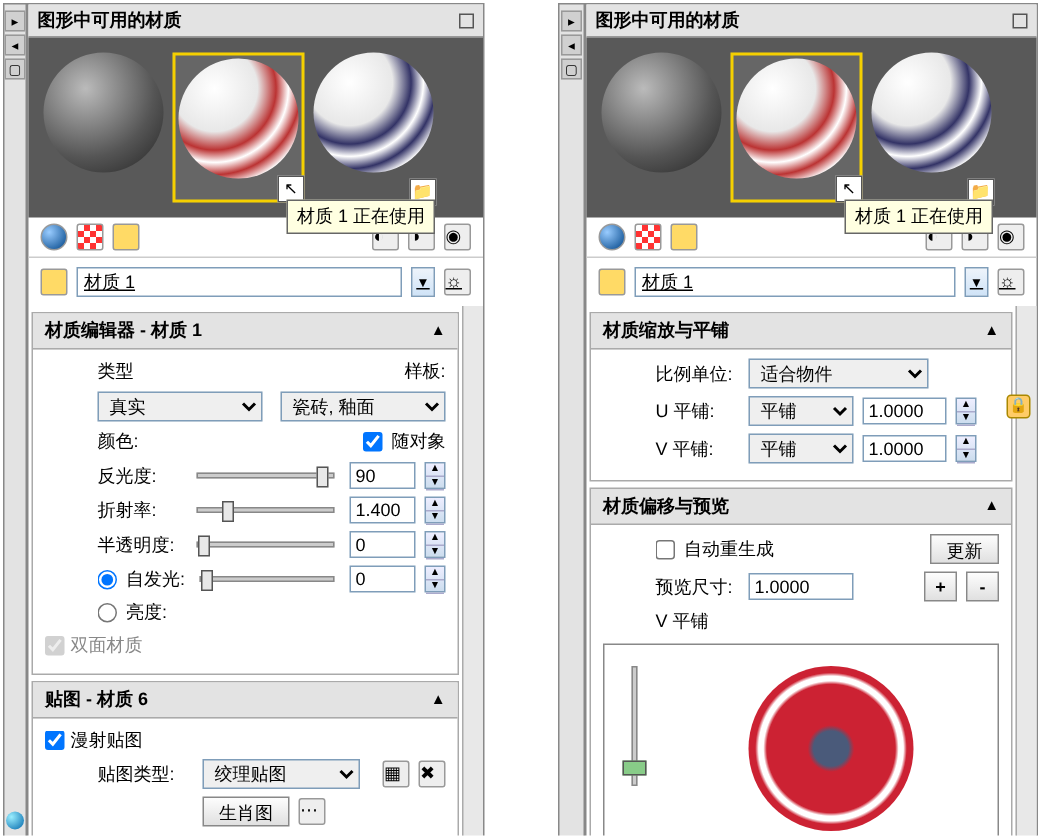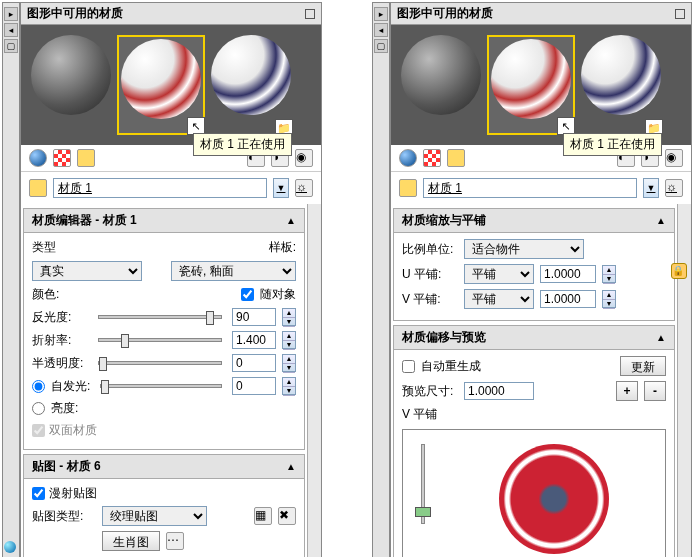--- a/index.html
+++ b/index.html
@@ -26,21 +26,21 @@
 .icon-btn.check-i { background: repeating-conic-gradient(#f33 0 90deg, #fff 90deg 180deg); background-size: 8px 8px; }
 .icon-btn.folder-i { background: #ffda66; }
 .spacer { flex: 1; }
 .name-row { padding: 6px 8px; display: flex; align-items: center; gap: 6px; text-decoration: underline; }
 .name-input { flex: 1; border: 1px solid #7f9db9; padding: 2px 4px; height: 20px; }
 .dd-arrow { width: 16px; height: 20px; border: 1px solid #7f9db9; background: linear-gradient(#eef4fb, #cfe3f7); text-align: center; line-height: 18px; font-size: 9px; }
 .rollout { border: 1px solid #aaa; margin: 4px 2px; }
 .rollout-header { background: #e3e3e3; padding: 3px 8px; display: flex; align-items: center; font-weight: bold; border-bottom: 1px solid #aaa; }
 .rollout-header .collapse { margin-left: auto; font-size: 10px; }
 .rollout-body { padding: 6px 8px; }
-.form-row { display: flex; align-items: center; margin-bottom: 5px; gap: 6px; }
+.form-row { display: flex; align-items: center; margin-bottom: 5px; gap: 6px; margin-left: 35px; }
 .form-label { width: 56px; text-align: left; }
 .form-row select, .form-row input[type="text"] { border: 1px solid #7f9db9; height: 20px; padding: 0 3px; }
 .slider-track { flex: 1; height: 4px; background: #ccc; border: 1px solid #888; position: relative; margin: 0 4px; }
 .slider-thumb { position: absolute; top: -5px; width: 8px; height: 14px; background: #e8e8e8; border: 1px solid #555; }
 .num-box { width: 44px; border: 1px solid #7f9db9; height: 18px; text-align: left; padding: 0 3px; }
 .spinner { width: 14px; height: 18px; border: 1px solid #7f9db9; background: linear-gradient(#eef, #cde); display: flex; flex-direction: column; }
 .spinner div { flex: 1; font-size: 7px; text-align: center; line-height: 8px; border-bottom: 1px solid #aac; }
 .checkbox-row { display: flex; align-items: center; gap: 4px; margin-bottom: 4px; }
 input[type="checkbox"], input[type="radio"] { width: 13px; height: 13px; }
 .btn { border: 1px solid #888; background: linear-gradient(#fdfdfd, #e0e0e0); padding: 2px 10px; height: 20px; }
@@ -115,21 +115,21 @@
             </div>
             <div class="rollout-body">
               <div class="form-row">
                 <div class="form-label">类型</div>
                 <div class="spacer"></div>
                 <div class="form-label" style="width:auto">样板:</div>
               </div>
               <div class="form-row">
                 <select style="width:110px"><option>真实</option></select>
                 <div class="spacer"></div>
-                <select style="width:125px"><option>瓷砖, 釉面</option></select>
+                <select style="width:110px"><option>瓷砖, 釉面</option></select>
               </div>
               <div class="form-row">
                 <div class="form-label">颜色:</div>
                 <div class="spacer"></div>
                 <input type="checkbox" checked="" style="">
                 <span>随对象</span>
               </div>
               <div class="form-row">
                 <div class="form-label">反光度:</div>
                 <div class="slider-track">

